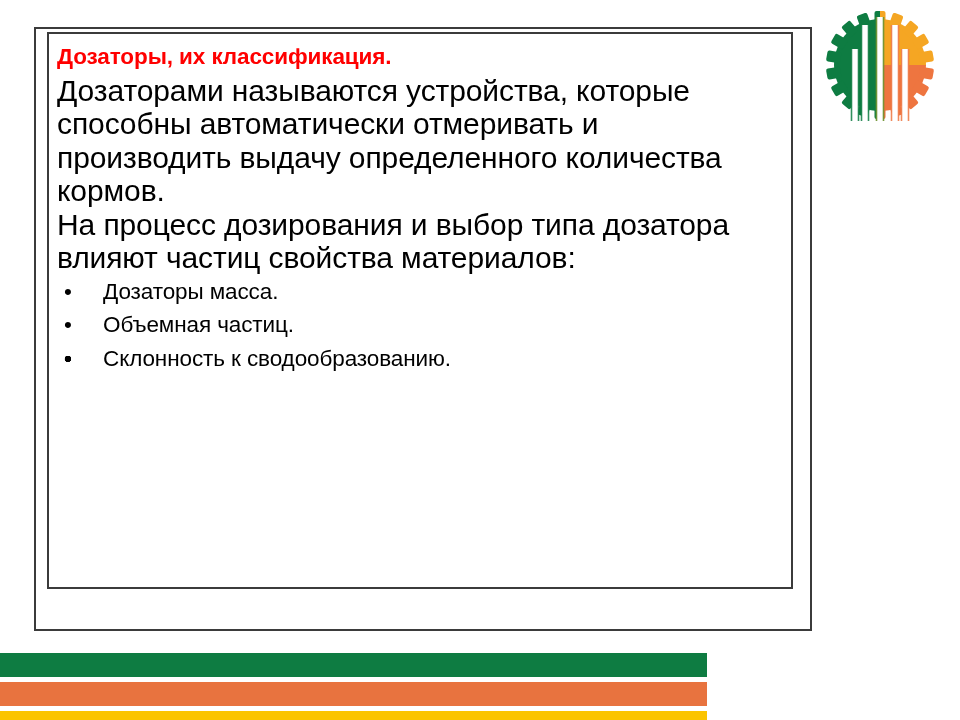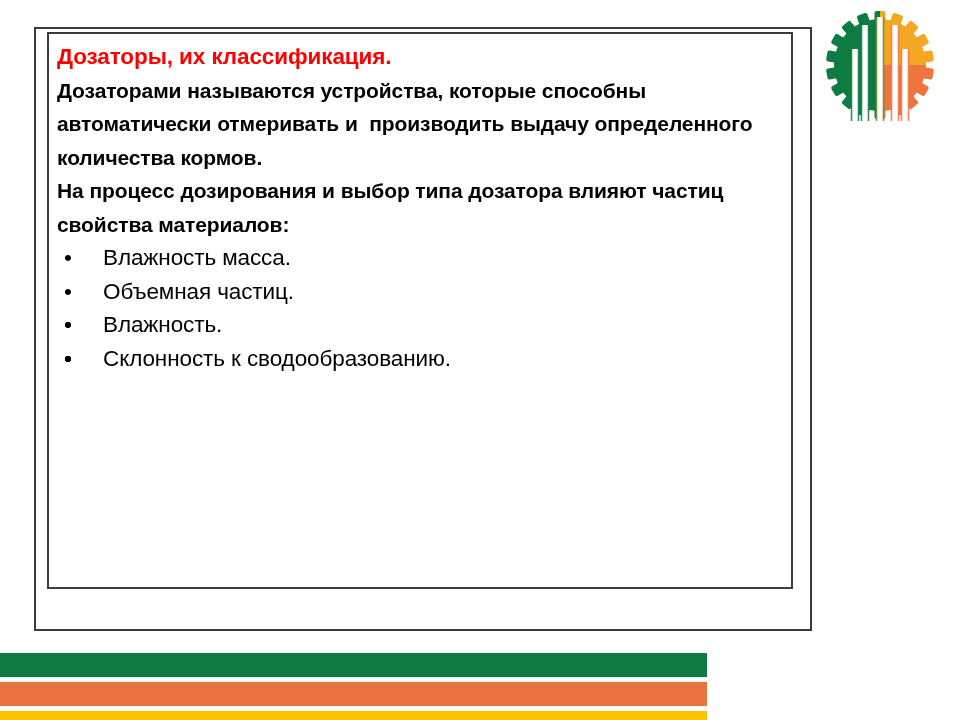--- a/index.html
+++ b/index.html
@@ -51,26 +51,25 @@
 
   .content-body {
     position: absolute;
     left: 8px;
     top: 6px;
     width: 730px;
   }
 
   
   .para {
-    font-size: 21px;
+    font-size: 30px;
     line-height: 33.5px;
     color: #000000;
     letter-spacing: -0.1px;
     white-space: pre-wrap;
-    font-weight: bold;
   }
   .title-line {
     font-size: 22.5px;
     line-height: 33.5px;
     font-weight: bold;
     color: #ff0000;
     letter-spacing: -0.1px;
   }
 
   
@@ -128,32 +127,31 @@
 
       <div class="title-line" style="color: rgb(255, 0, 0);">Дозаторы, их классификация.</div>
 
       <div class="para">Дозаторами называются устройства, которые способны автоматически отмеривать и  производить выдачу определенного количества кормов.</div>
 
       <div class="para">На процесс дозирования и выбор типа дозатора влияют частиц свойства материалов:</div>
 
       <ul class="bullet-list">
         <li class="bullet-item">
           <span class="bullet-dot">•</span>
-          <span>Влажность масса.</span>
+          <span>Дозаторы масса.</span>
         </li>
         <li class="bullet-item">
           <span class="bullet-dot">•</span>
           <span>Объемная частиц.</span>
         </li>
         <li class="bullet-item">
           <span class="bullet-dot">•</span>
         </li>
         <li class="bullet-item">
           <span class="bullet-dot">•</span>
-          <span>Влажность.</span>
         </li>
         <li class="bullet-item">
           <span class="bullet-dot">•</span>
         </li>
         <li class="bullet-item">
           <span class="bullet-dot">•</span>
         </li>
         <li class="bullet-item">
           <span class="bullet-dot">•</span>
           <span>Склонность к сводообразованию.</span>

